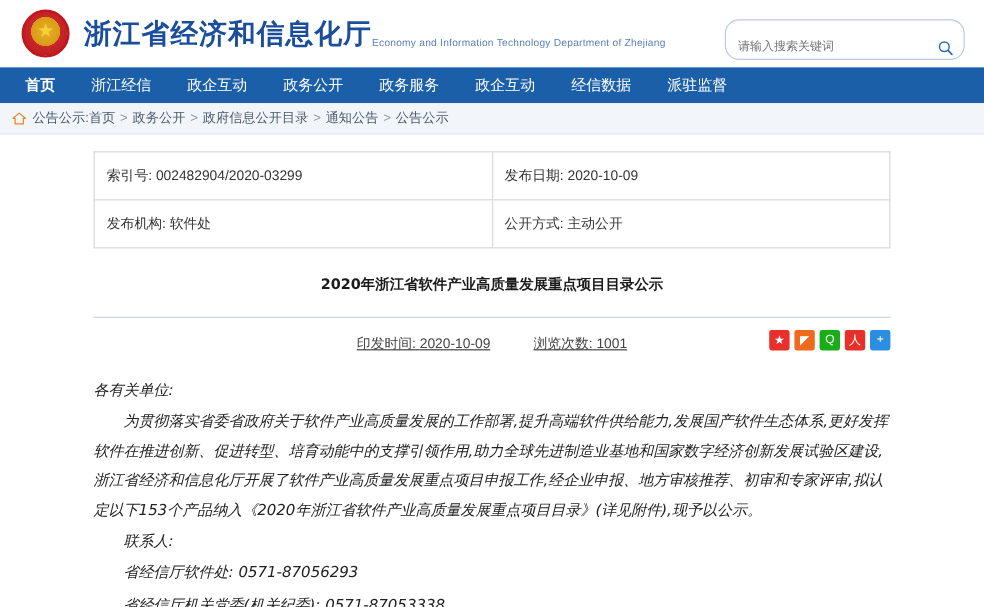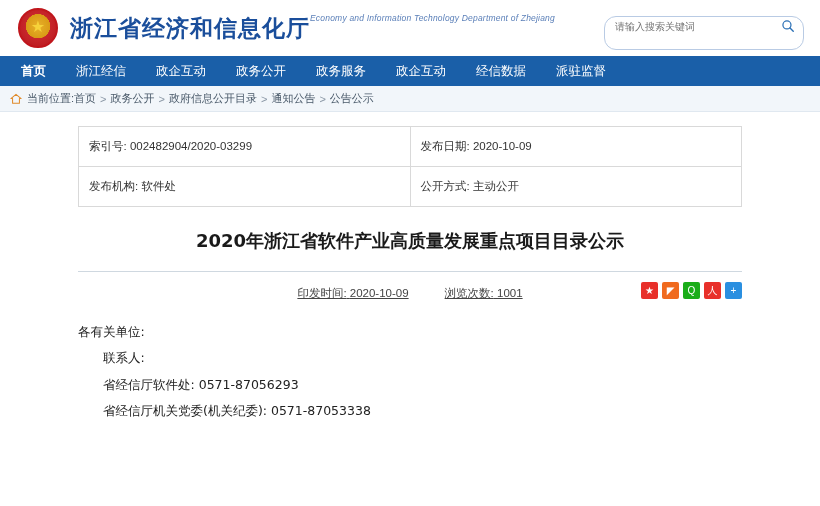--- a/index.html
+++ b/index.html
@@ -49,34 +49,33 @@
     font-size: 23px;
     font-weight: bold;
     color: #1a4e9b;
     letter-spacing: 1px;
     font-family: "DejaVu Sans", sans-serif;
   }
   .site-subtitle {
     font-size: 8.5px;
     color: #5a7fb8;
     letter-spacing: 0.2px;
-    margin-top: 0;
-    font-style: italic;
+    margin-top: 17px;
   }
   .search-box {
     position: absolute;
     right: 16px;
     top: 16px;
     width: 200px;
     height: 24px;
     border: 1px solid #b9cbe4;
     border-radius: 12px;
     background: #fff;
     display: flex;
-    align-items: flex-end;
+    align-items: flex-start;
     padding: 16px 8px;
   }
   .search-box input {
     flex: 1;
     border: none;
     outline: none;
     font-size: 10px;
     color: #9aa7b8;
     background: transparent;
     font-family: "Liberation Sans", sans-serif;
@@ -127,21 +126,21 @@
   }
   .meta-table td {
     border: 1px solid #d9d9d9;
     height: 23px;
     padding: 12px 10px;
     width: 50%;
   }
 
   .doc-title {
     text-align: center;
-    font-size: 18px;
+    font-size: 12px;
     font-weight: bold;
     color: #1a1a1a;
     margin: 22px 0 18px 0;
     font-family: "DejaVu Sans", sans-serif;
   }
   .title-rule {
     border: none;
     border-top: 1px solid #cfd8e0;
     margin: 0 0 10px 0;
   }
@@ -178,21 +177,21 @@
   .si-4 { background: #e8302a; }
   .si-5 { background: #2a8fe0; }
 
   .body-text {
     margin-top: 16px;
     font-size: 12.5px;
     line-height: 1.95;
     color: #222;
     font-family: "DejaVu Sans", sans-serif;
   }
-  .body-text p { margin: 0 0 2px 0; }
+  .body-text p { margin: 0 0 2px 0; font-style: italic; }
   .indent { text-indent: 2em; }
 </style>
 </head>
 <body>
 
 <div class="header">
   <div class="emblem">
     <div class="circle"></div>
     <div class="star">★</div>
   </div>
@@ -217,21 +216,21 @@
   <div class="nav-item">政务服务</div>
   <div class="nav-item">政企互动</div>
   <div class="nav-item">经信数据</div>
   <div class="nav-item">派驻监督</div>
 </div>
 
 <div class="breadcrumb">
   <svg class="home-icon" viewBox="0 0 14 14">
     <path d="M7 1.5 L13 6.5 H11 V12 H3 V6.5 H1 Z" fill="none" stroke="#e08a2a" stroke-width="1.2" stroke-linejoin="round"></path>
   </svg>
-  <span>当前位置:</span>
+  <span>公告公示:</span>
   <span>首页</span>
   <span class="sep">&gt;</span>
   <span>政务公开</span>
   <span class="sep">&gt;</span>
   <span>政府信息公开目录</span>
   <span class="sep">&gt;</span>
   <span>通知公告</span>
   <span class="sep">&gt;</span>
   <span>公告公示</span>
 </div>
@@ -279,18 +278,19 @@
       <span class="si-1">★</span>
       <span class="si-2">◤</span>
       <span class="si-3">Q</span>
       <span class="si-4">人</span>
       <span class="si-5">+</span>
     </span>
   </div>
 
   <div class="body-text">
     <p>各有关单位:</p>
+    <p class="indent">为贯彻落实省委省政府关于软件产业高质量发展的工作部署,提升高端软件供给能力,发展国产软件生态体系,更好发挥软件在推进创新、促进转型、培育动能中的支撑引领作用,助力全球先进制造业基地和国家数字经济创新发展试验区建设,浙江省经济和信息化厅开展了软件产业高质量发展重点项目申报工作,经企业申报、地方审核推荐、初审和专家评审,拟认定以下153个产品纳入《2020年浙江省软件产业高质量发展重点项目目录》(详见附件),现予以公示。</p>
     <p class="indent">联系人:</p>
     <p class="indent">省经信厅软件处: 0571-87056293</p>
     <p class="indent">省经信厅机关党委(机关纪委): 0571-87053338</p>
   </div>
 
 </div>
 
 </body></html>

